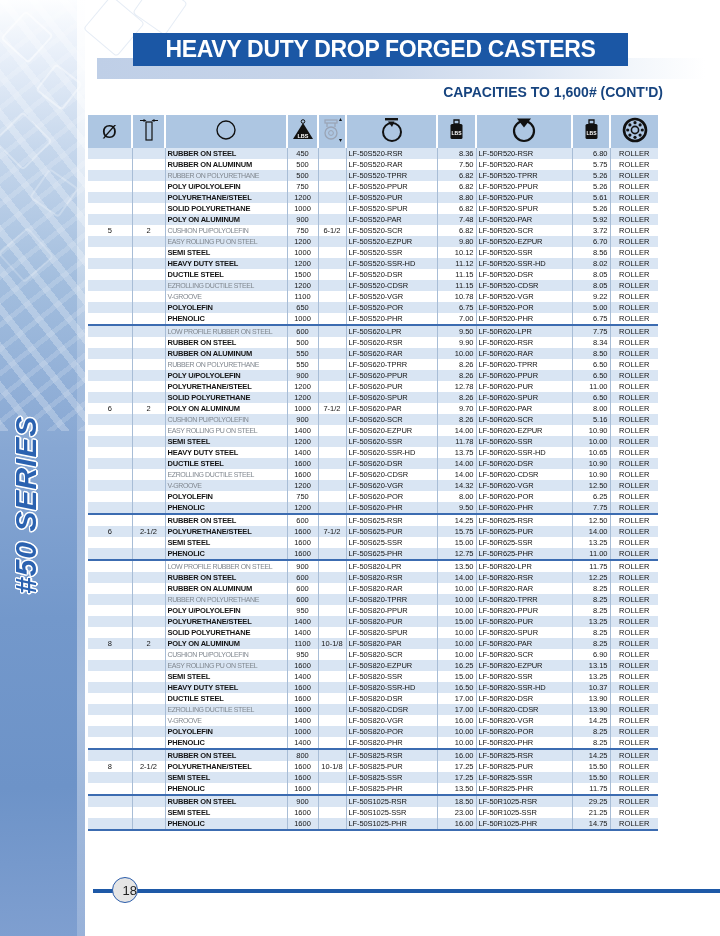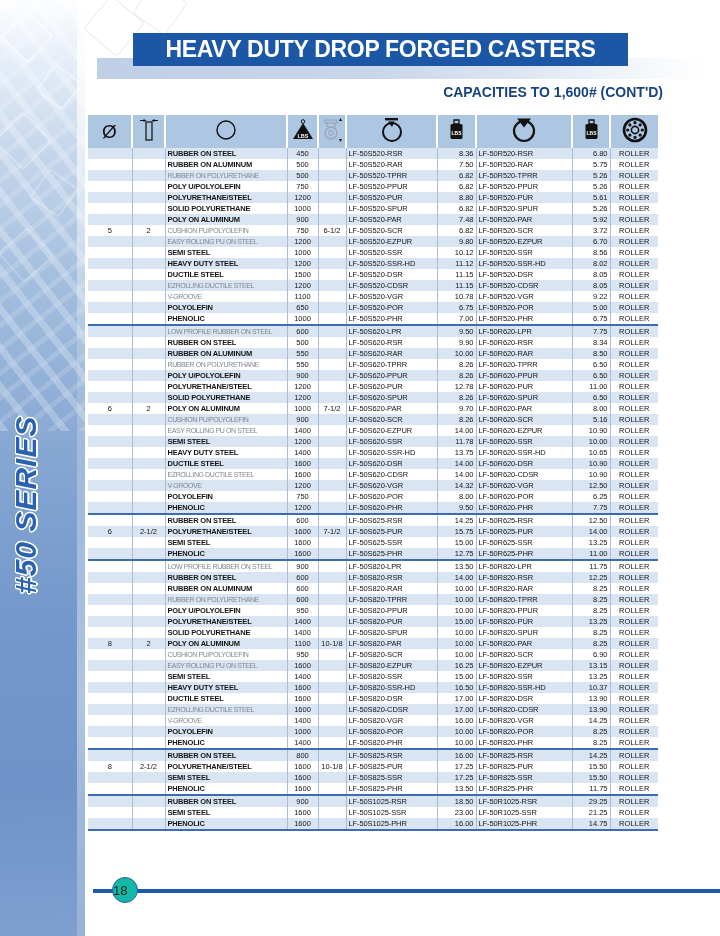--- a/index.html
+++ b/index.html
@@ -74,21 +74,21 @@
   td.c-tread.muted{font-weight:normal;color:#80878f;font-size:7px;letter-spacing:-0.4px;}
   td.c-cap{text-align:center;}
   td.c-part{text-align:left;padding-left:12px;letter-spacing:-0.1px;}
   td.c-wt{text-align:right;padding-right:8px;}
   td.c-bear{text-align:center;letter-spacing:0.1px;}
   .dia-glyph{font-size:19px;color:#111;font-weight:normal;}
   
   .footer-rule{position:absolute;left:93px;top:889px;width:627px;height:4px;background:#1e59a7;}
   .page-badge{
     position:absolute;left:112px;top:877px;width:24px;height:24px;border-radius:50%;
-    background:#14b8a6;border:1.5px solid #2a5caa;display:flex;align-items:center;justify-content:flex-start;
+    background:#e5e5e5;border:1.5px solid #2a5caa;display:flex;align-items:center;justify-content:flex-end;
     font-size:13px;color:#222;z-index:2;
   }
 </style>
 </head>
 <body>
 
 <div class="sidebar">
   <div class="kb-key" style="left:8px;top:18px;width:34px;height:34px;transform:rotate(42deg);"></div>
   <div class="kb-key" style="left:42px;top:70px;width:30px;height:30px;transform:rotate(38deg);opacity:.8;"></div>
   <div class="kb-key" style="left:2px;top:120px;width:38px;height:38px;transform:rotate(45deg);opacity:.6;"></div>

